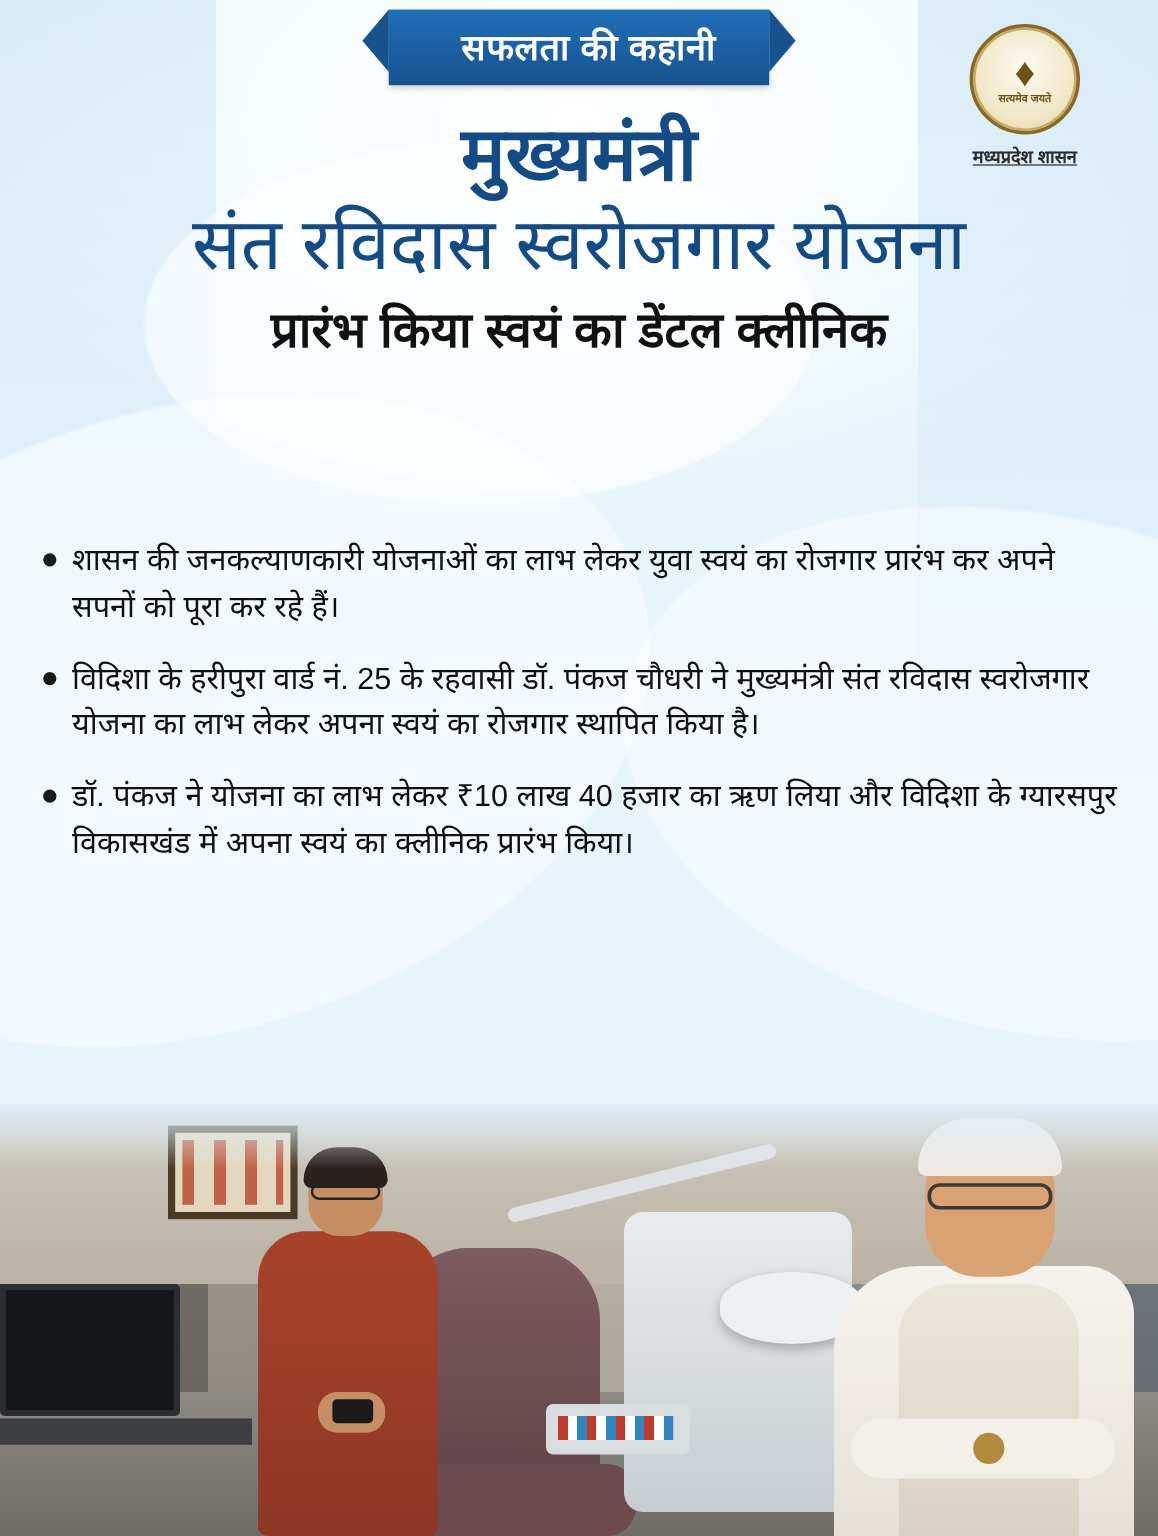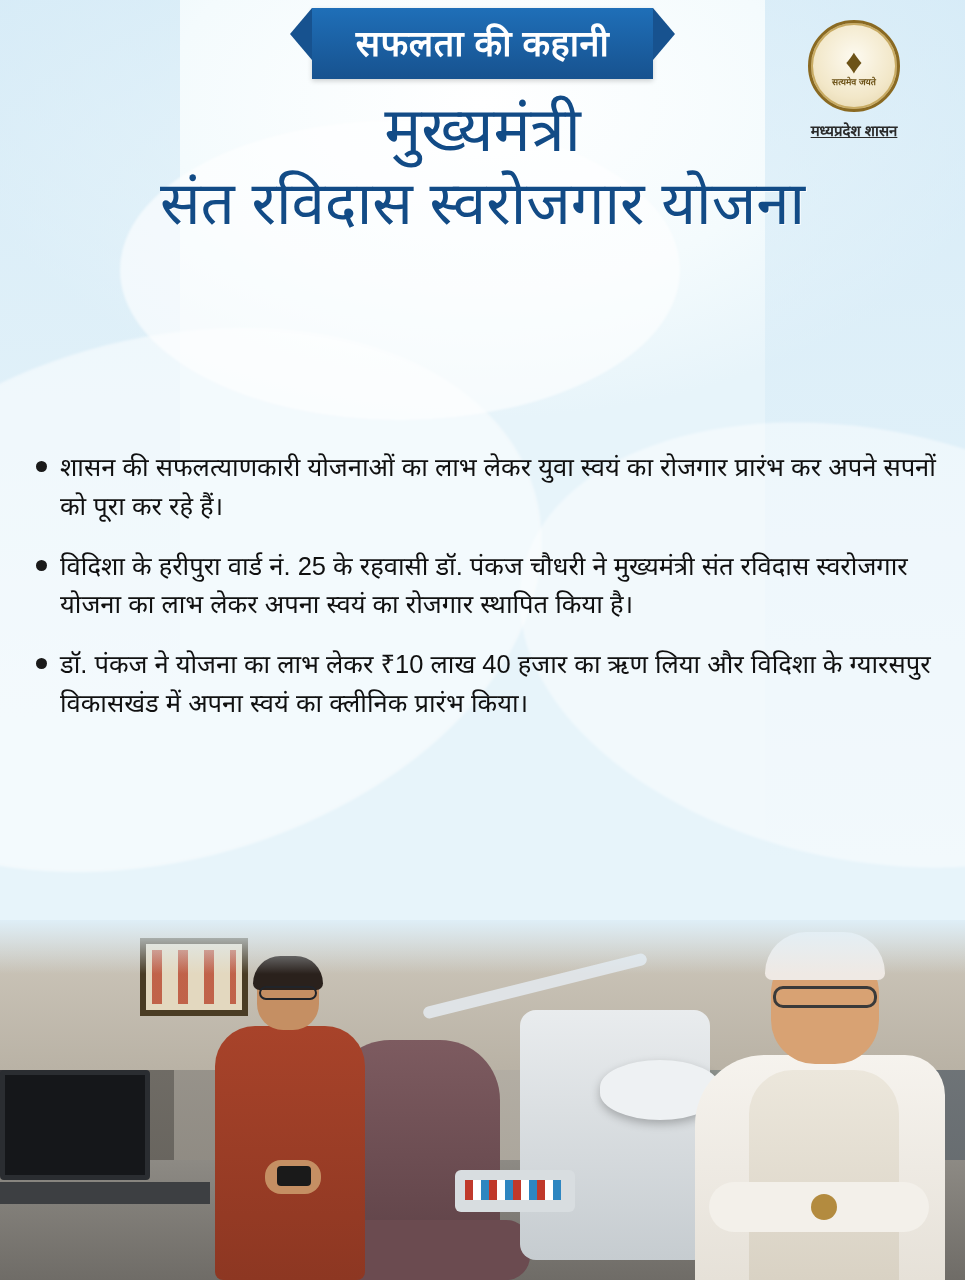--- a/index.html
+++ b/index.html
@@ -32,22 +32,22 @@
 
   
   .ribbon-wrap {
     position:absolute; top:8px; left:0; width:100%;
     display:flex; justify-content:center; z-index:5;
   }
   .ribbon {
     position:relative;
     background:linear-gradient(180deg,#1f6fb8,#17528f);
     color:#fff;
-    font-size:36px; font-weight:bold;
-    padding:10px 44px 12px 44px;
+    font-size:30px; font-weight:bold;
+    padding:10px 44px 12px 60px;
     letter-spacing:0.5px;
     box-shadow:0 2px 5px rgba(0,0,0,0.18);
   }
   .ribbon:before, .ribbon:after {
     content:""; position:absolute; top:0; width:0; height:0;
     border-top:26px solid transparent; border-bottom:26px solid transparent;
   }
   .ribbon:before { left:-22px; border-right:22px solid #17528f; }
   .ribbon:after  { right:-22px; border-left:22px solid #17528f; }
 
@@ -72,21 +72,21 @@
   .emblem-lion {
     font-size:34px; color:#6d5317; line-height:1;
   }
   .emblem-caption {
     margin-top:8px; font-size:15px; color:#2a2a2a; font-weight:bold;text-decoration:underline;
   }
 
   
   .head-block { position:absolute; top:96px; left:0; width:100%; text-align:center; z-index:4; }
   .h1 {
-    font-size:62px; font-weight:normal; color:#124b86; line-height:1.1;
+    font-size:62px; font-weight:bold; color:#124b86; line-height:1.1;
     text-shadow:1px 1px 0 rgba(255,255,255,0.8);
   }
   .h2 {
     margin-top:6px;
     font-size:60px; font-weight:normal; color:#124b86; line-height:1.12;
     text-shadow:1px 1px 0 rgba(255,255,255,0.8);
   }
   .h3 {
     margin-top:14px;
     font-size:41px; font-weight:bold; color:#111; line-height:1.2;
@@ -207,26 +207,27 @@
         <div class="emblem-lion">♦</div>
         <div class="emblem-inner">सत्यमेव जयते</div>
       </div>
     </div>
     <div class="emblem-caption">मध्यप्रदेश शासन</div>
   </div>
 
   <div class="head-block">
     <div class="h1">मुख्यमंत्री</div>
     <div class="h2">संत रविदास स्वरोजगार योजना</div>
+    <div class="h3">प्रारंभ किया स्वयं का डेंटल क्लीनिक</div>
   </div>
 
   <div class="points">
     <div class="point">
       <div class="dot"></div>
-      <div class="ptext">शासन की सफलत्याणकारी योजनाओं का लाभ लेकर युवा स्वयं का रोजगार प्रारंभ कर अपने सपनों को पूरा कर रहे हैं।</div>
+      <div class="ptext">शासन की जनकल्याणकारी योजनाओं का लाभ लेकर युवा स्वयं का रोजगार प्रारंभ कर अपने सपनों को पूरा कर रहे हैं।</div>
     </div>
     <div class="point">
       <div class="dot"></div>
       <div class="ptext">विदिशा के हरीपुरा वार्ड नं. 25 के रहवासी डॉ. पंकज चौधरी ने मुख्यमंत्री संत रविदास स्वरोजगार योजना का लाभ लेकर अपना स्वयं का रोजगार स्थापित किया है।</div>
     </div>
     <div class="point">
       <div class="dot"></div>
       <div class="ptext">डॉ. पंकज ने योजना का लाभ लेकर ₹10 लाख 40 हजार का ऋण लिया और विदिशा के ग्यारसपुर विकासखंड में अपना स्वयं का क्लीनिक प्रारंभ किया।</div>
     </div>
   </div>

